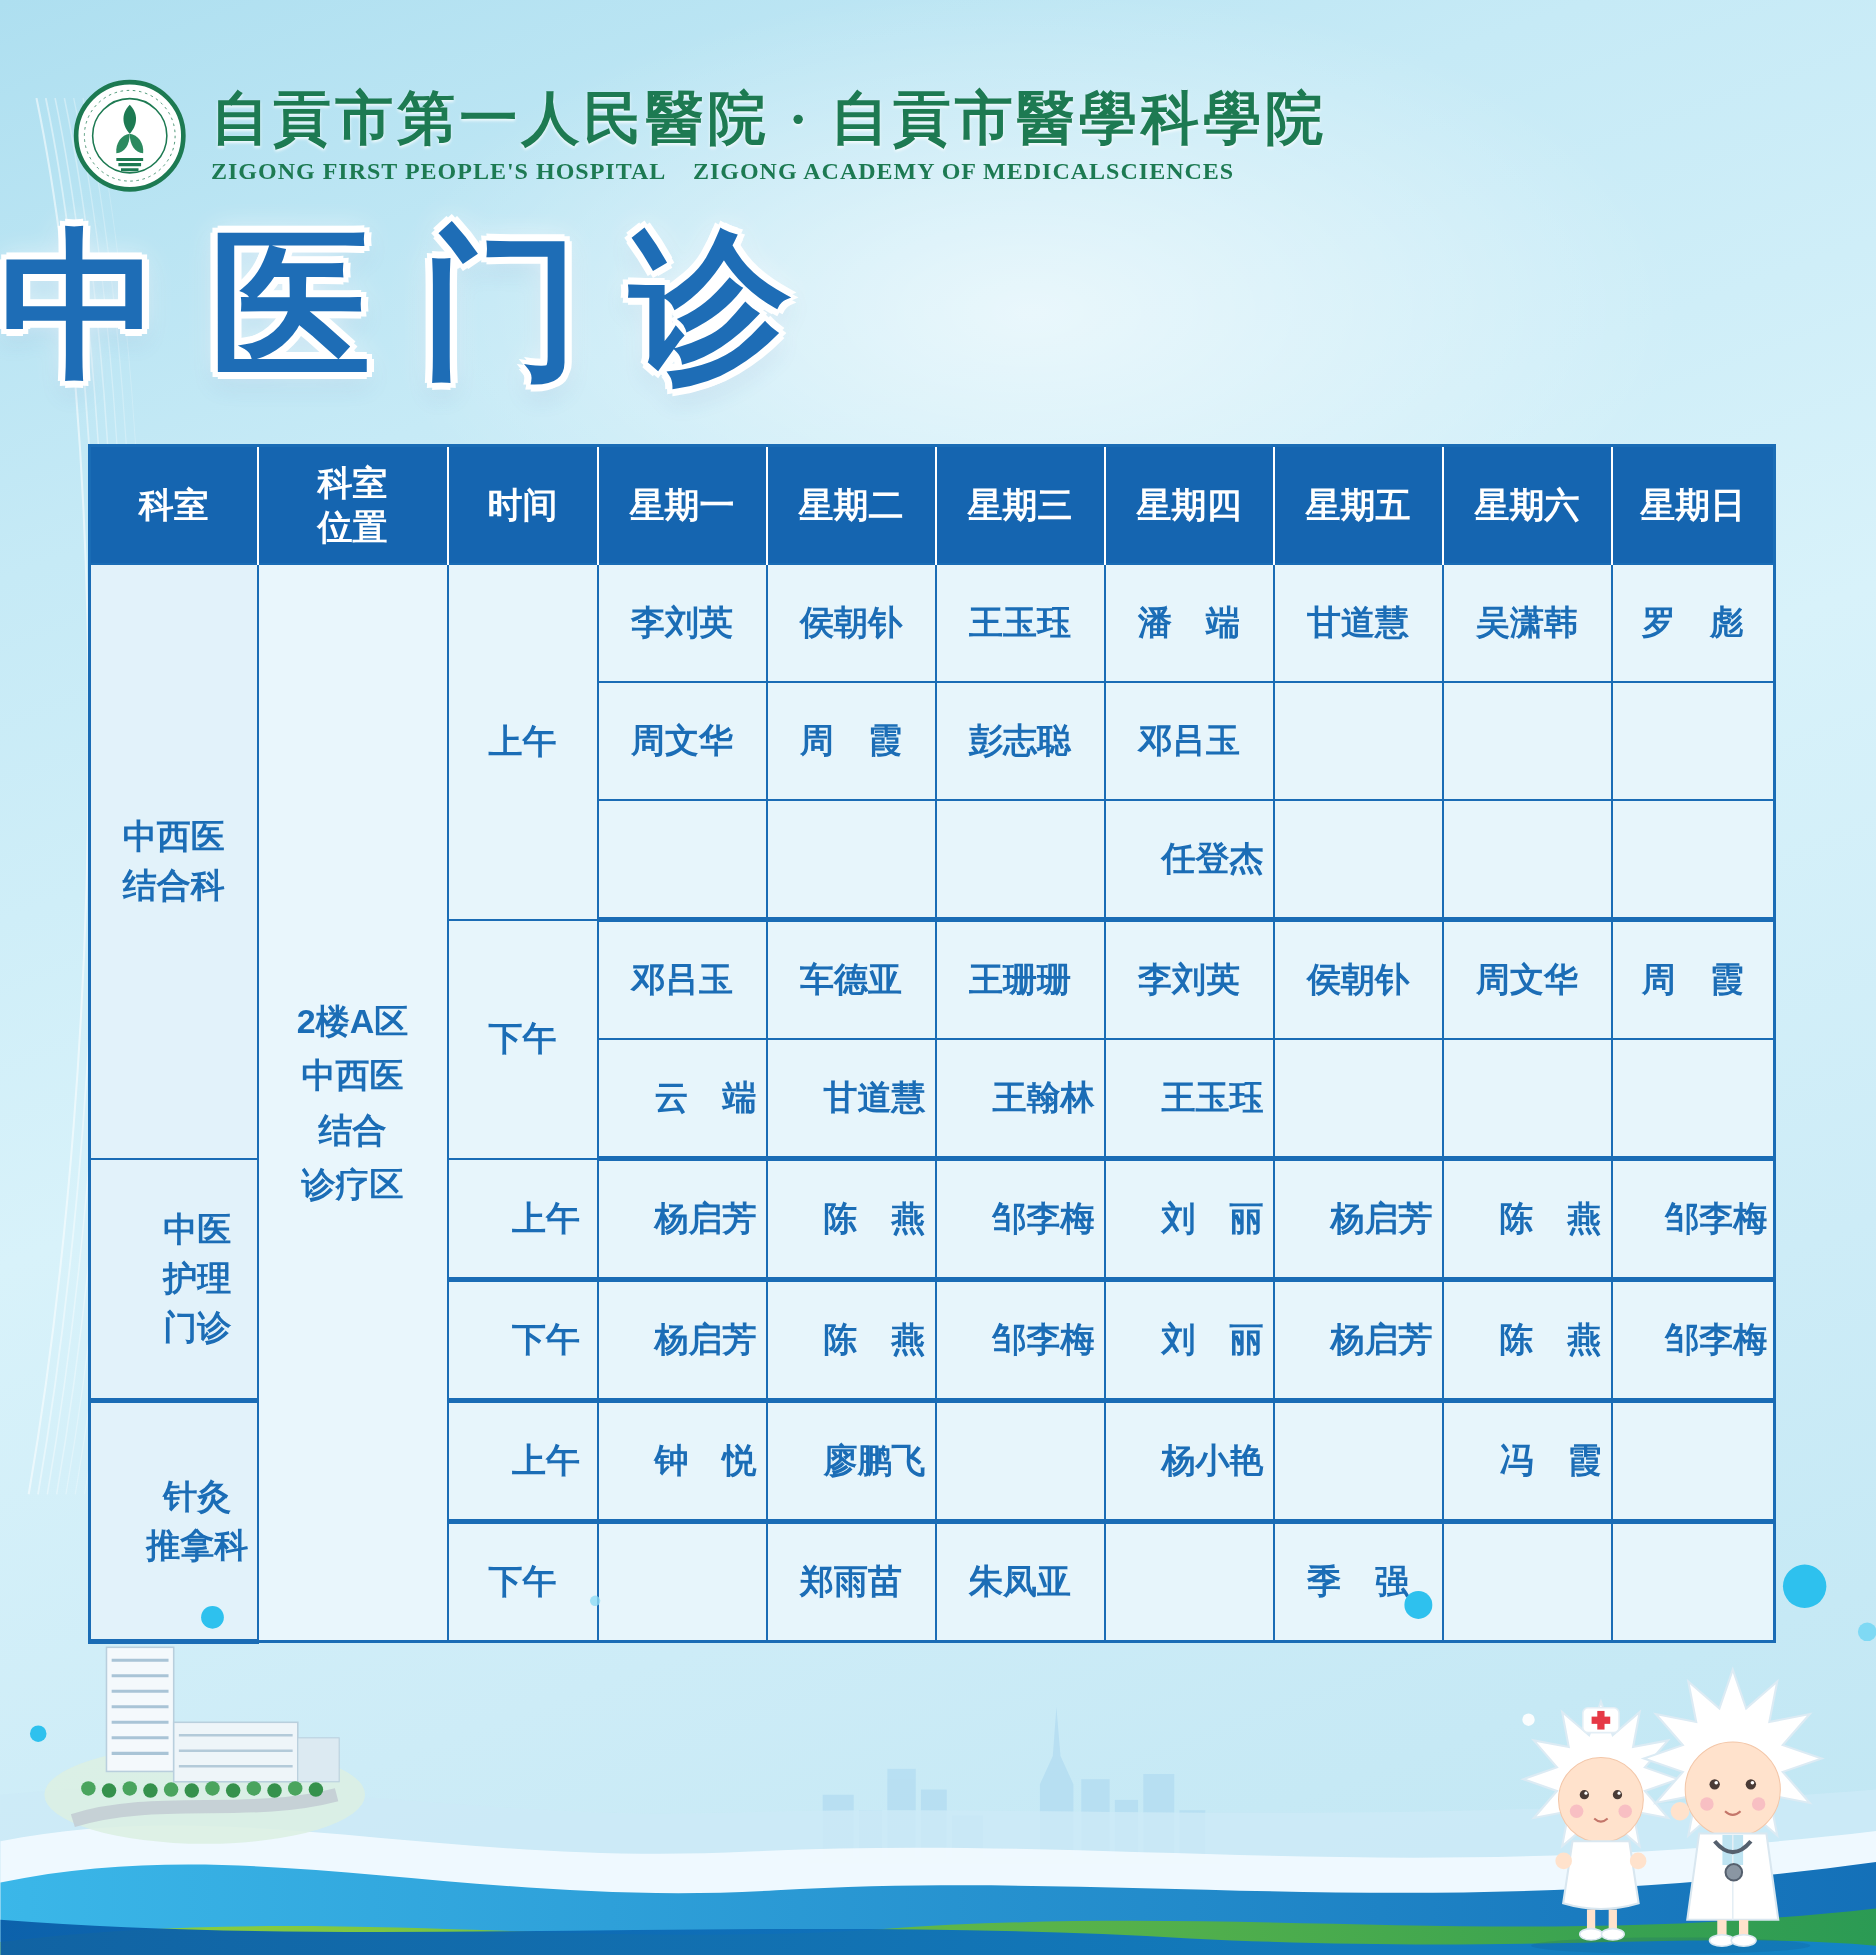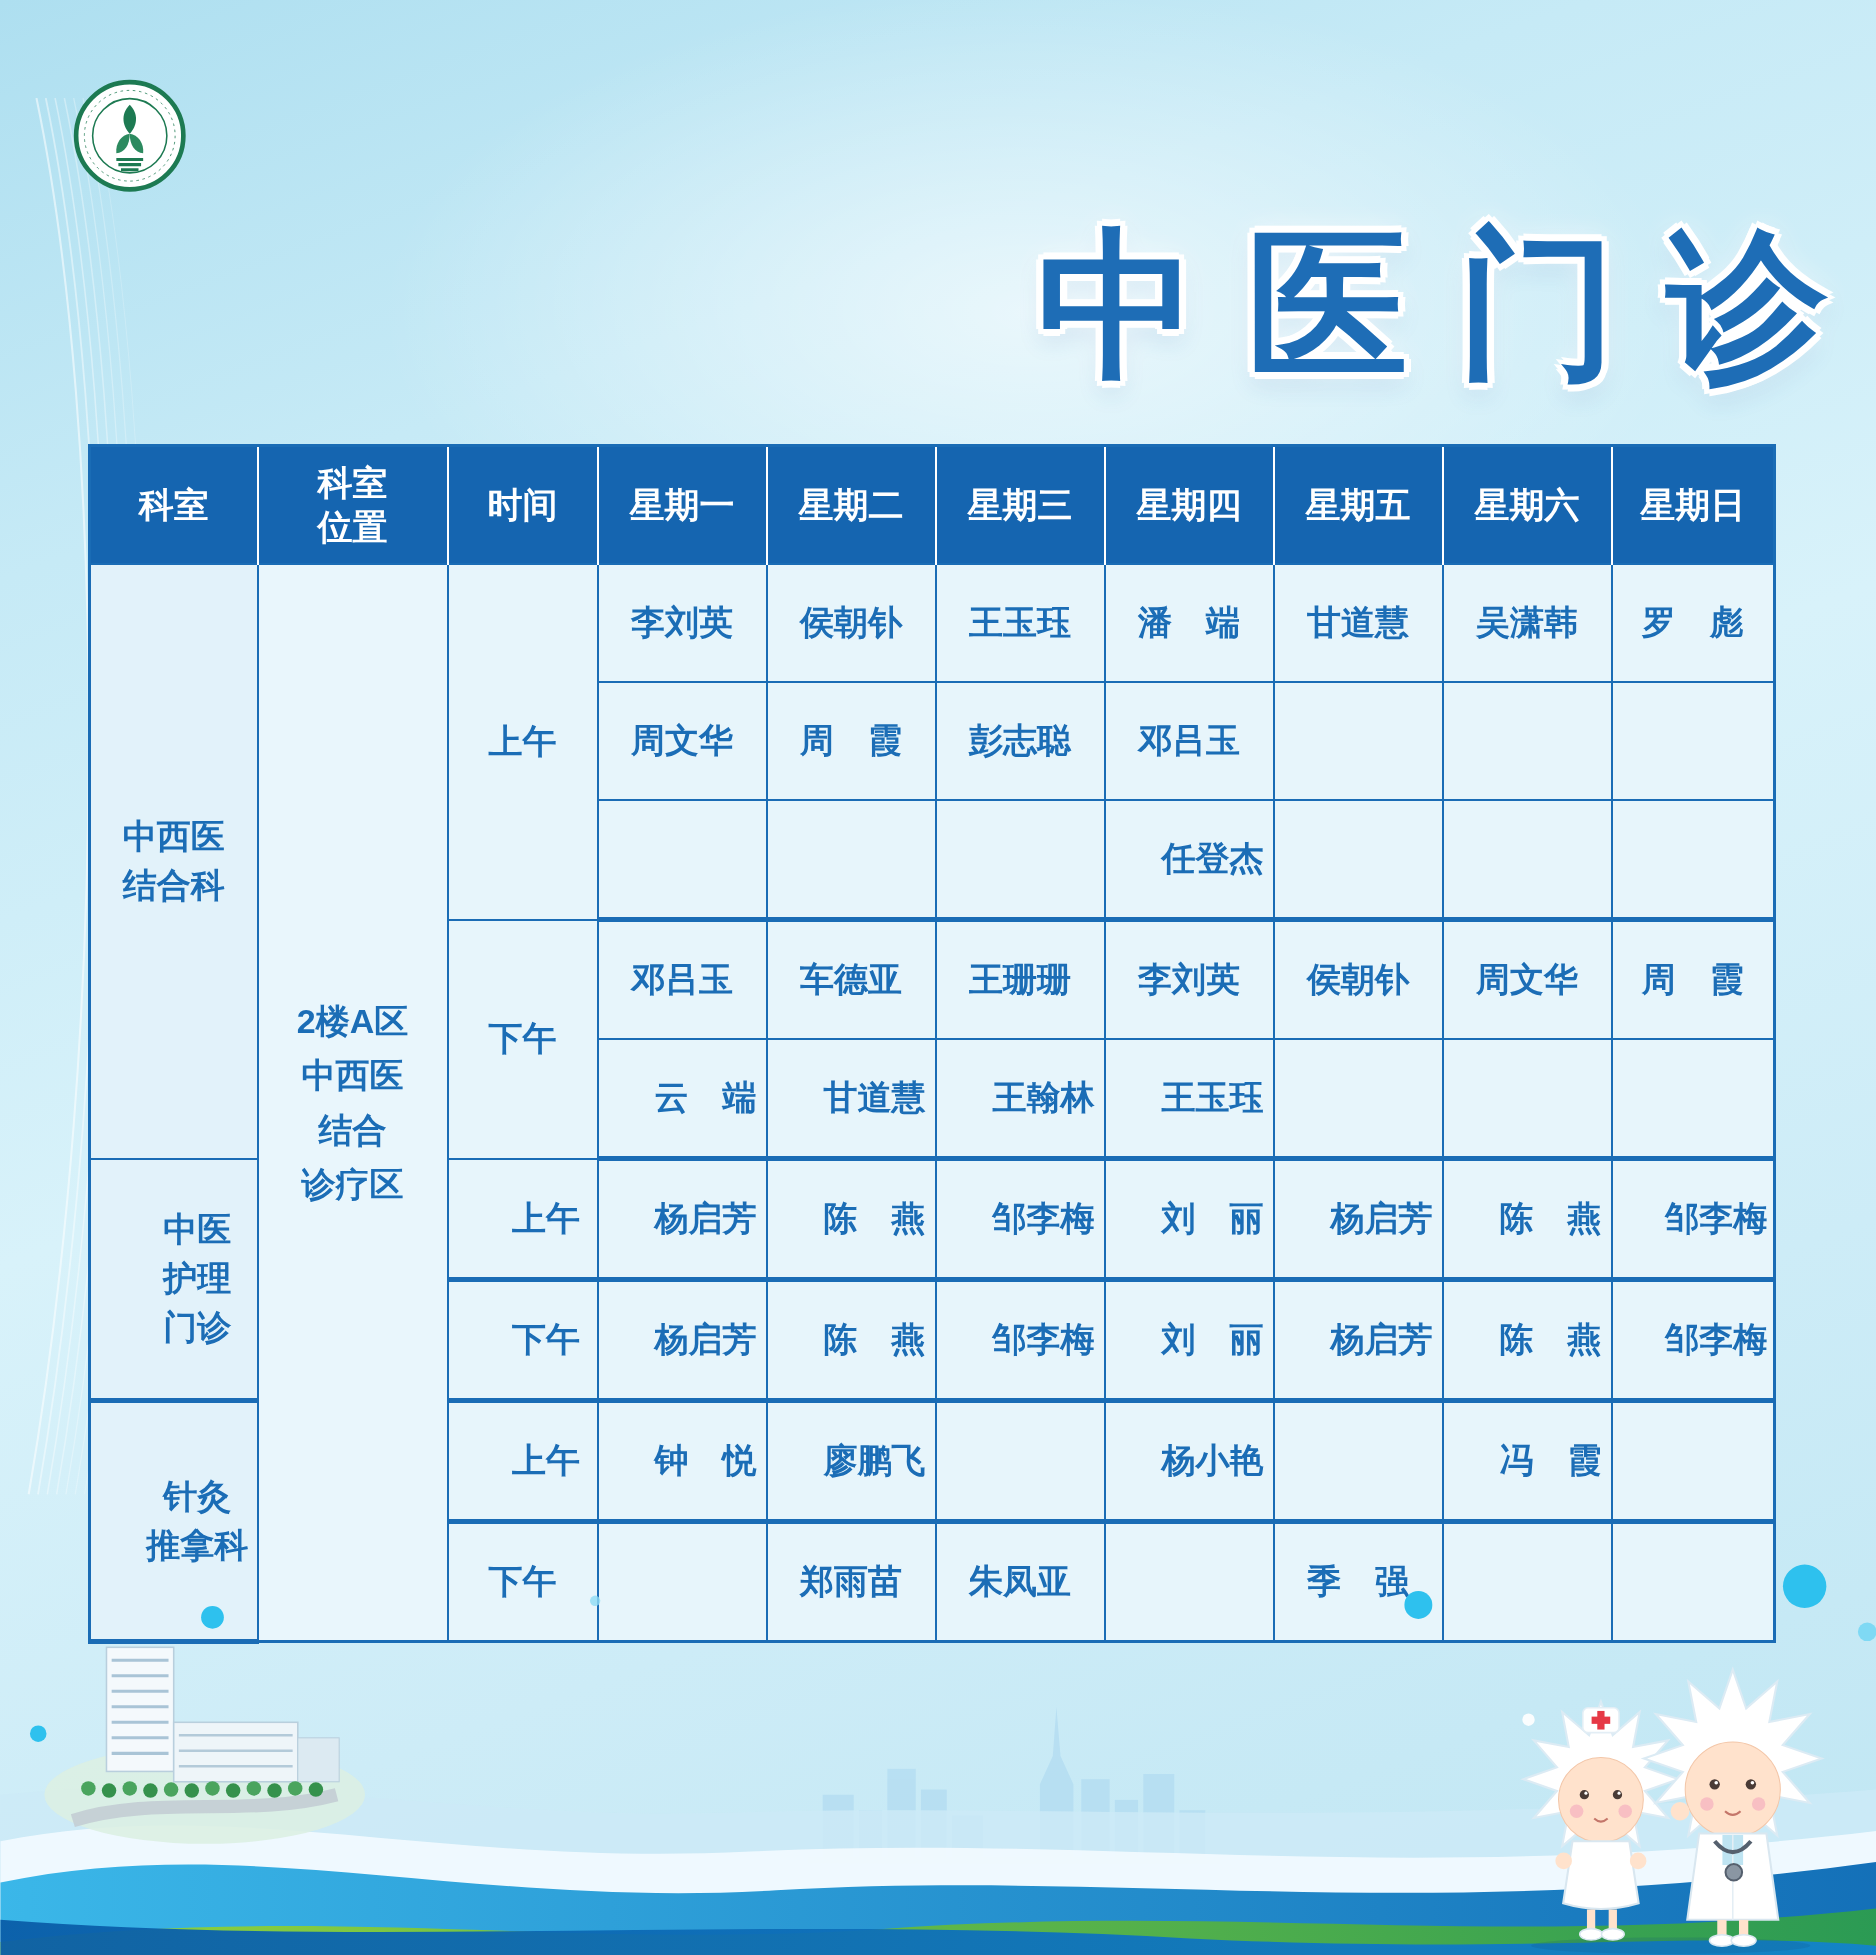--- a/index.html
+++ b/index.html
@@ -23,21 +23,21 @@
     font-family:"Liberation Serif","DejaVu Serif",serif;
     font-size:58px;font-weight:bold;color:#1d7a52;letter-spacing:4.1px;line-height:1.1;
     text-shadow:0 1.6px 3.1px rgba(255,255,255,.8);
   }
   .hospital-name-en{
     font-family:"Liberation Serif","DejaVu Serif",serif;
     font-size:24px;font-weight:700;color:#1d7a52;letter-spacing:1px;margin-top:7.2px;white-space:pre;
   }
   
   .page-title{
-    position:absolute;top:217px;left:0;width:100%;text-align:right;
+    position:absolute;top:217px;left:0;width:100%;text-align:left;
     font-size:161px;font-weight:900;color:#1e6db6;letter-spacing:49px;line-height:1.1;
     text-shadow:
       -7.2px 0 0 #fff,7.2px 0 0 #fff,0 -7.2px 0 #fff,0 7.2px 0 #fff,
       -5.2px -5.2px 0 #fff,5.2px -5.2px 0 #fff,-5.2px 5.2px 0 #fff,5.2px 5.2px 0 #fff,
       0 0 28.5px rgba(255,255,255,.95),0 11.4px 23px rgba(30,110,182,.22);
   }
   
   table.schedule{
     position:absolute;left:88px;top:444px;width:1688px;
     border-collapse:collapse;table-layout:fixed;
@@ -84,20 +84,24 @@
     <div class="logo-wrap">
       <svg width="116" height="116" viewBox="0 0 225 225">
         <circle cx="112" cy="112" r="104" fill="#ffffff" stroke="#1d7a52" stroke-width="9"></circle>
         <circle cx="112" cy="112" r="72" fill="none" stroke="#1d7a52" stroke-width="3"></circle>
         <path d="M112,52 C92,72 100,96 112,108 C124,96 132,72 112,52 Z" fill="#1d7a52"></path>
         <path d="M112,108 C96,110 84,126 86,146 C102,144 112,130 112,108 Z" fill="#2c8a5f"></path>
         <path d="M112,108 C128,110 140,126 138,146 C122,144 112,130 112,108 Z" fill="#2c8a5f"></path>
         <path d="M86,158 h52 M90,168 h44 M95,178 h34" stroke="#1d7a52" stroke-width="6" fill="none"></path>
         <circle cx="112" cy="112" r="88" fill="none" stroke="#1d7a52" stroke-width="1.5" stroke-dasharray="5 7"></circle>
       </svg>
+    </div>
+    <div class="head-text">
+      <div class="hospital-name-cn">自貢市第一人民醫院 · 自貢市醫學科學院</div>
+      <div class="hospital-name-en">ZIGONG FIRST PEOPLE'S HOSPITAL    ZIGONG ACADEMY OF MEDICALSCIENCES</div>
     </div>
   </div>
 
   <div class="page-title">中医门诊</div>
 
   <table class="schedule">
     <colgroup>
       <col style="width:168px">
         <col style="width:190px">
         <col style="width:150px">

